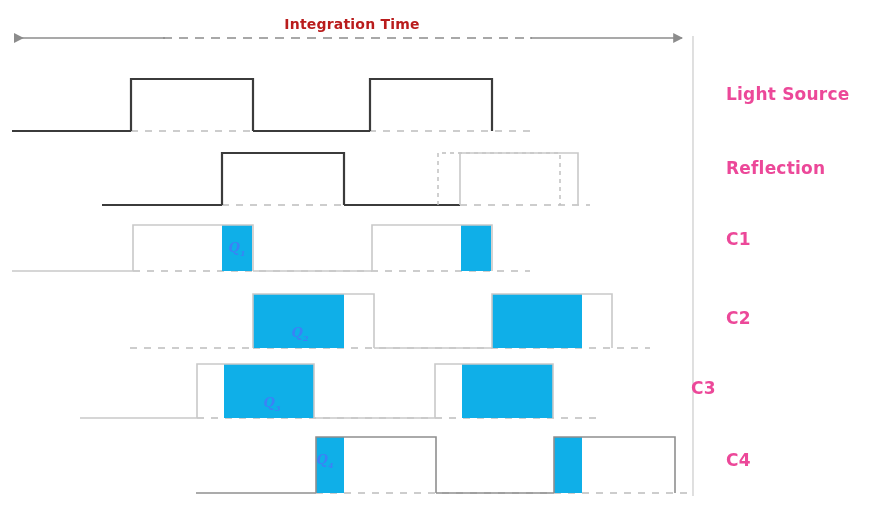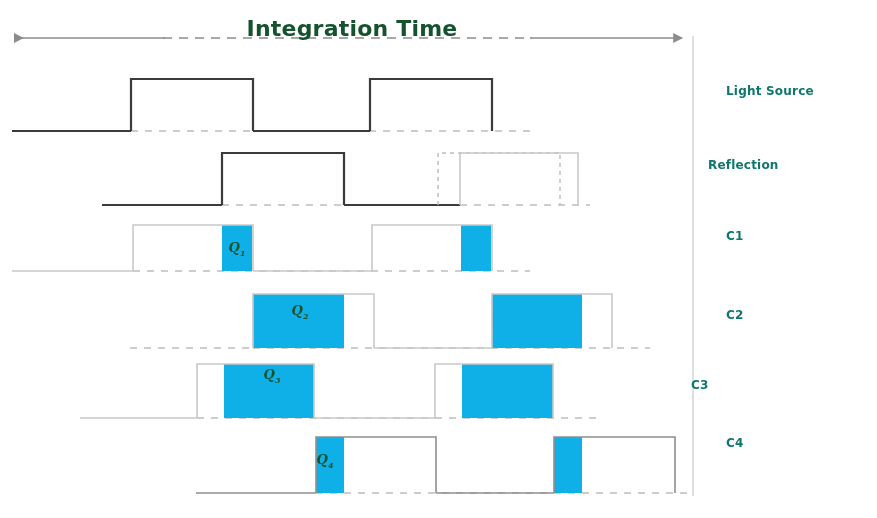--- a/index.html
+++ b/index.html
@@ -21,41 +21,41 @@
   svg#diagram {
     position: absolute;
     left: 0; top: 0;
     width: 877px; height: 518px;
     display: block;
   }
   .row-label {
     position: absolute;
     font-family: "DejaVu Sans", sans-serif;
     font-weight: bold;
-    font-size: 12px;
-    color: #0f766e;
+    font-size: 17px;
+    color: #ec4899;
     white-space: nowrap;
     letter-spacing: 0.2px;
   }
   .title-text {
     position: absolute;
     font-family: "DejaVu Sans", sans-serif;
     font-weight: bold;
-    font-size: 22px;
-    color: #14532d;
+    font-size: 14px;
+    color: #b91c1c;
     white-space: nowrap;
     letter-spacing: 0.2px;
   }
   .q-label {
     position: absolute;
     font-family: "DejaVu Serif", serif;
     font-weight: bold;
     font-style: italic;
     font-size: 13px;
-    color: #14532d;
+    color: #3b82f6;
     white-space: nowrap;
     transform: translate(-50%, -50%);
     pointer-events: none;
   }
   .q-label sub {
     font-size: 8px;
     font-style: italic;
   }
 </style>
 </head>
@@ -116,26 +116,26 @@
         <path d="M 316 493 L 316 437 L 436 437 L 436 493" fill="none" stroke="#8f8f8f" stroke-width="1.6" stroke-linejoin="miter"></path>
         <rect x="554" y="437" width="28" height="56" fill="#0FAFE8"></rect>
         <path d="M 554 493 L 554 437 L 675 437 L 675 493" fill="none" stroke="#8f8f8f" stroke-width="1.6" stroke-linejoin="miter"></path>
       </g>
   </svg>
 
   <div class="title-text" id="title-el" style="left: 352px; top: 16px; transform: translateX(-50%);">Integration Time</div>
 
   <div id="labels-layer">
       <div class="row-label" style="left: 726px; top: 84px;">Light Source</div>
-      <div class="row-label" style="left: 708px; top: 158px;">Reflection</div>
+      <div class="row-label" style="left: 726px; top: 158px;">Reflection</div>
       <div class="row-label" style="left: 726px; top: 229px;">C1</div>
       <div class="row-label" style="left: 726px; top: 308px;">C2</div>
       <div class="row-label" style="left: 691px; top: 378px;">C3</div>
-      <div class="row-label" style="left: 726px; top: 436px;">C4</div>
+      <div class="row-label" style="left: 726px; top: 450px;">C4</div>
     </div>
   <div id="qlabels-layer">
       <div class="q-label" style="left: 237px; top: 249px;">Q<sub>1</sub></div>
-      <div class="q-label" style="left: 300px; top: 312px;">Q<sub>2</sub></div>
-      <div class="q-label" style="left: 272px; top: 376px;">Q<sub>3</sub></div>
+      <div class="q-label" style="left: 300px; top: 334px;">Q<sub>2</sub></div>
+      <div class="q-label" style="left: 272px; top: 404px;">Q<sub>3</sub></div>
       <div class="q-label" style="left: 325px; top: 461px;">Q<sub>4</sub></div>
     </div>
 
 </div>
 
 </body></html>

